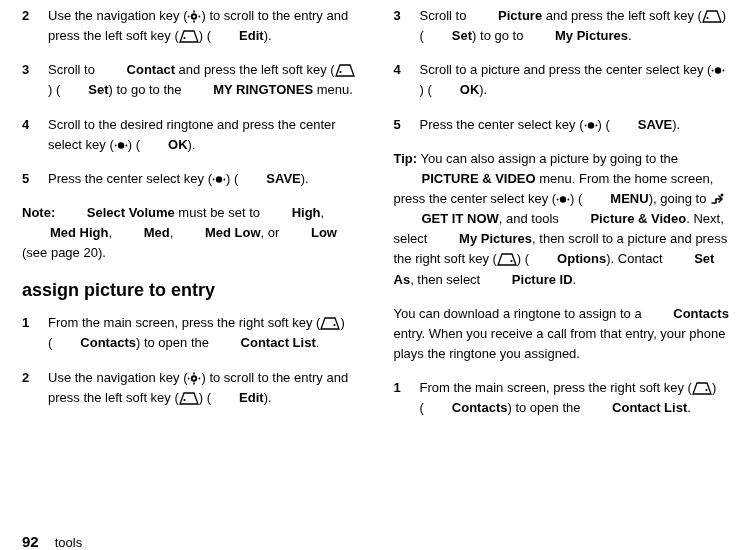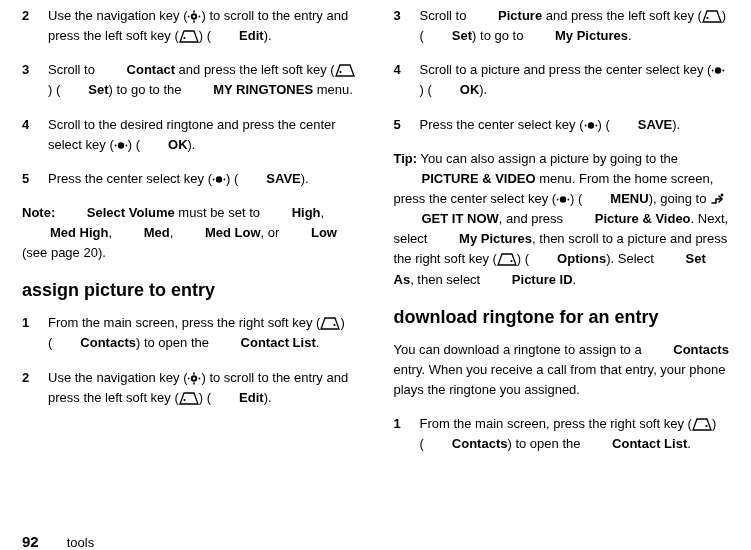--- a/index.html
+++ b/index.html
@@ -64,21 +64,21 @@
     .icon svg {
       position: absolute;
       inset: 0;
     }
     .icon.nav, .icon.center, .icon.download {
       width: 14px;
     }
     .footer {
       display: flex;
       align-items: baseline;
-      gap: 28px;
+      gap: 16px;
       padding-top: 4px;
       font-size: 13px;
     }
     .footer .pnum {
       font-weight: 700;
       font-size: 15px;
     }
   </style>
 </head>
 <body>
@@ -212,26 +212,25 @@
                 <use href="#ic-center"></use>
               </svg></span><span>) (</span><span class="bold">SAVE</span><span>).</span>
         </div>
       </div>
 
       <p class="para">
         <b>Tip:</b><span> You can also assign a picture by going to the </span><span class="bold">PICTURE &amp; VIDEO</span><span> menu. From the home screen, press the center select key (</span><span class="icon center"><svg viewBox="0 0 14 13">
               <use href="#ic-center"></use>
             </svg></span><span>) (</span><span class="bold">MENU</span><span>), going to </span><span class="icon download"><svg viewBox="0 0 14 13">
               <use href="#ic-download"></use>
-            </svg></span><span class="bold"> GET IT NOW</span><span>, and press </span><span class="bold">Picture &amp; Video</span><span>. Next, select </span><span class="bold">My Pictures</span><span>, then scroll to a picture and press the right soft key (</span><span class="icon"><svg viewBox="0 0 20 13">
+            </svg></span><span class="bold"> GET IT NOW</span><span>, and tools </span><span class="bold">Picture &amp; Video</span><span>. Next, select </span><span class="bold">My Pictures</span><span>, then scroll to a picture and press the right soft key (</span><span class="icon"><svg viewBox="0 0 20 13">
               <use href="#ic-right"></use>
-            </svg></span><span>) (</span><span class="bold">Options</span><span>). Select </span><span class="bold">Set As</span><span>, then select </span><span class="bold">Picture ID</span><span>.</span>
+            </svg></span><span>) (</span><span class="bold">Options</span><span>). Contact </span><span class="bold">Set As</span><span>, then select </span><span class="bold">Picture ID</span><span>.</span>
       </p>
 
-      <div class="h2sec">download ringtone for an entry</div>
 
       <p class="para">
         <span>You can download a ringtone to assign to a </span><span class="bold">Contacts</span><span> entry. When you receive a call from that entry, your phone plays the ringtone you assigned.</span>
       </p>
 
       <div class="step">
         <div class="num">1</div>
         <div class="txt">
           <span>From the main screen, press the right soft key (</span><span class="icon"><svg viewBox="0 0 20 13">
                 <use href="#ic-right"></use>

